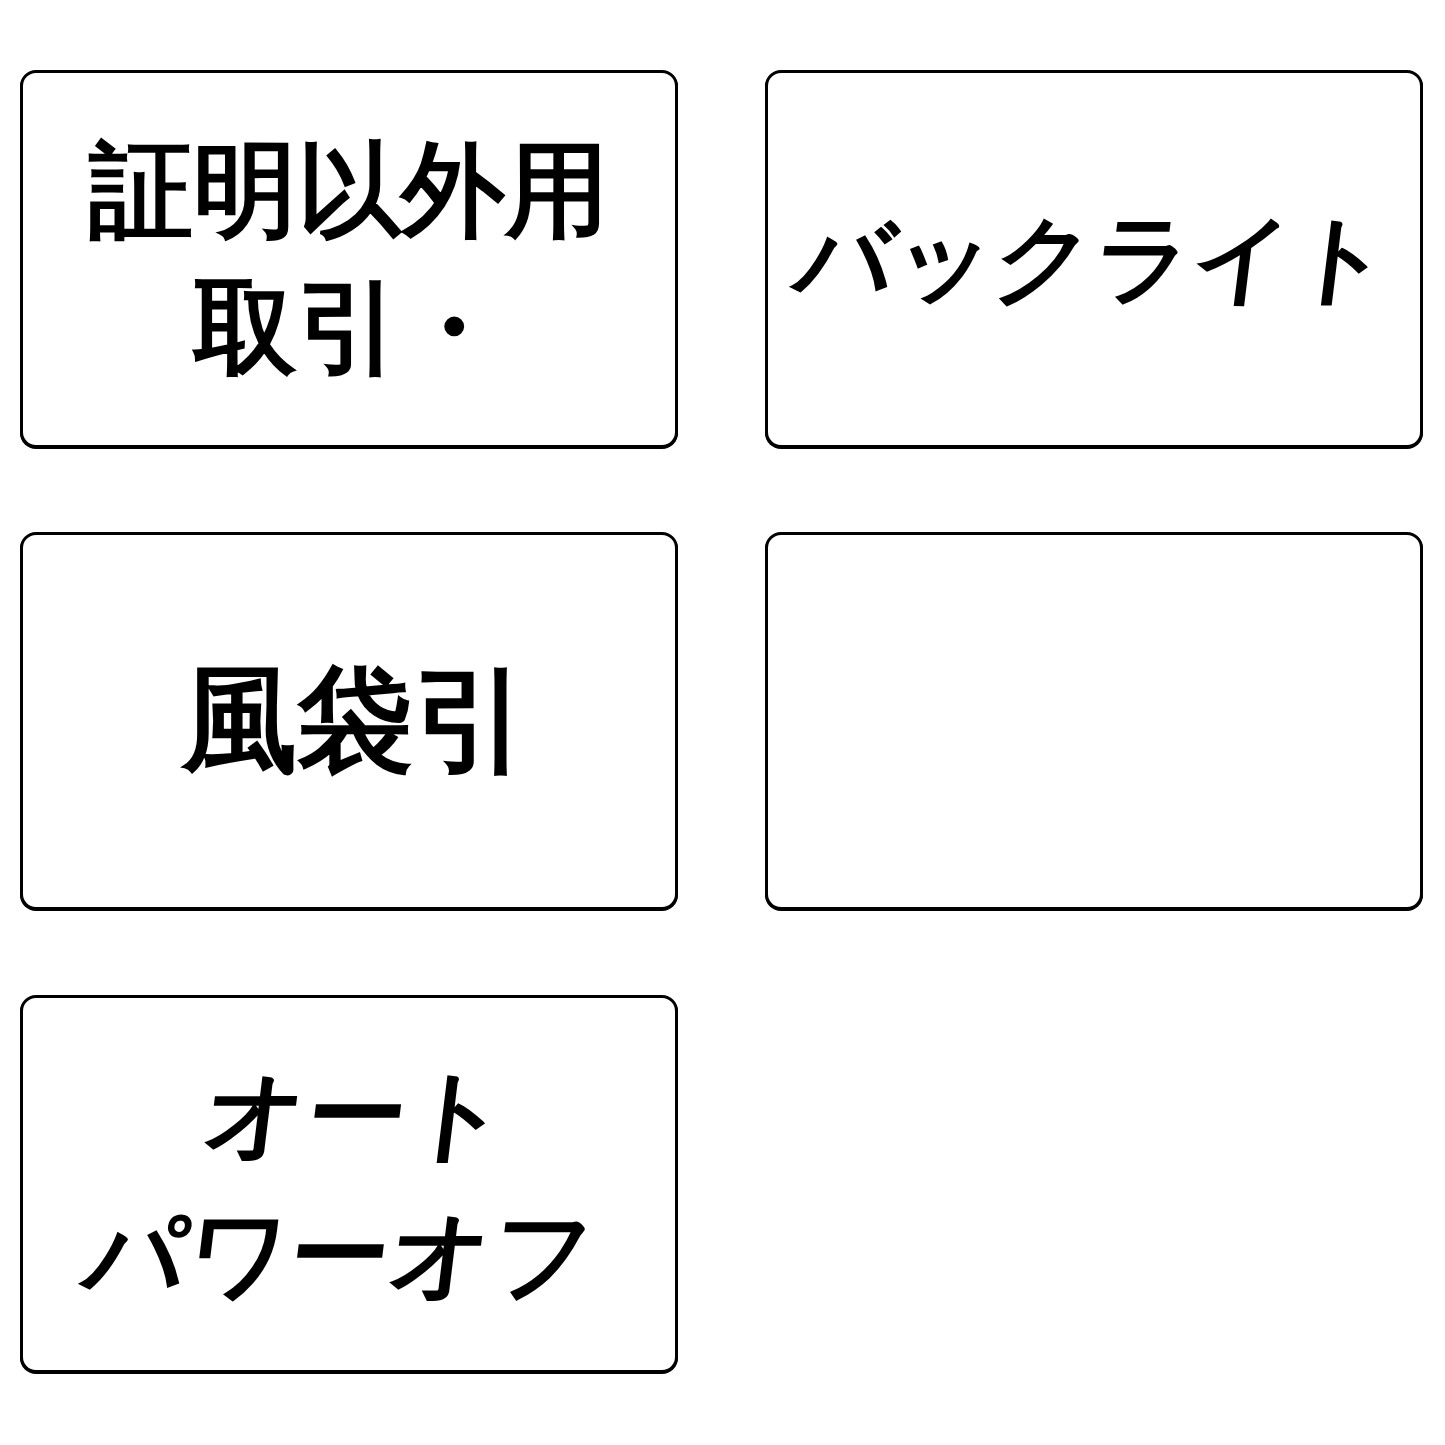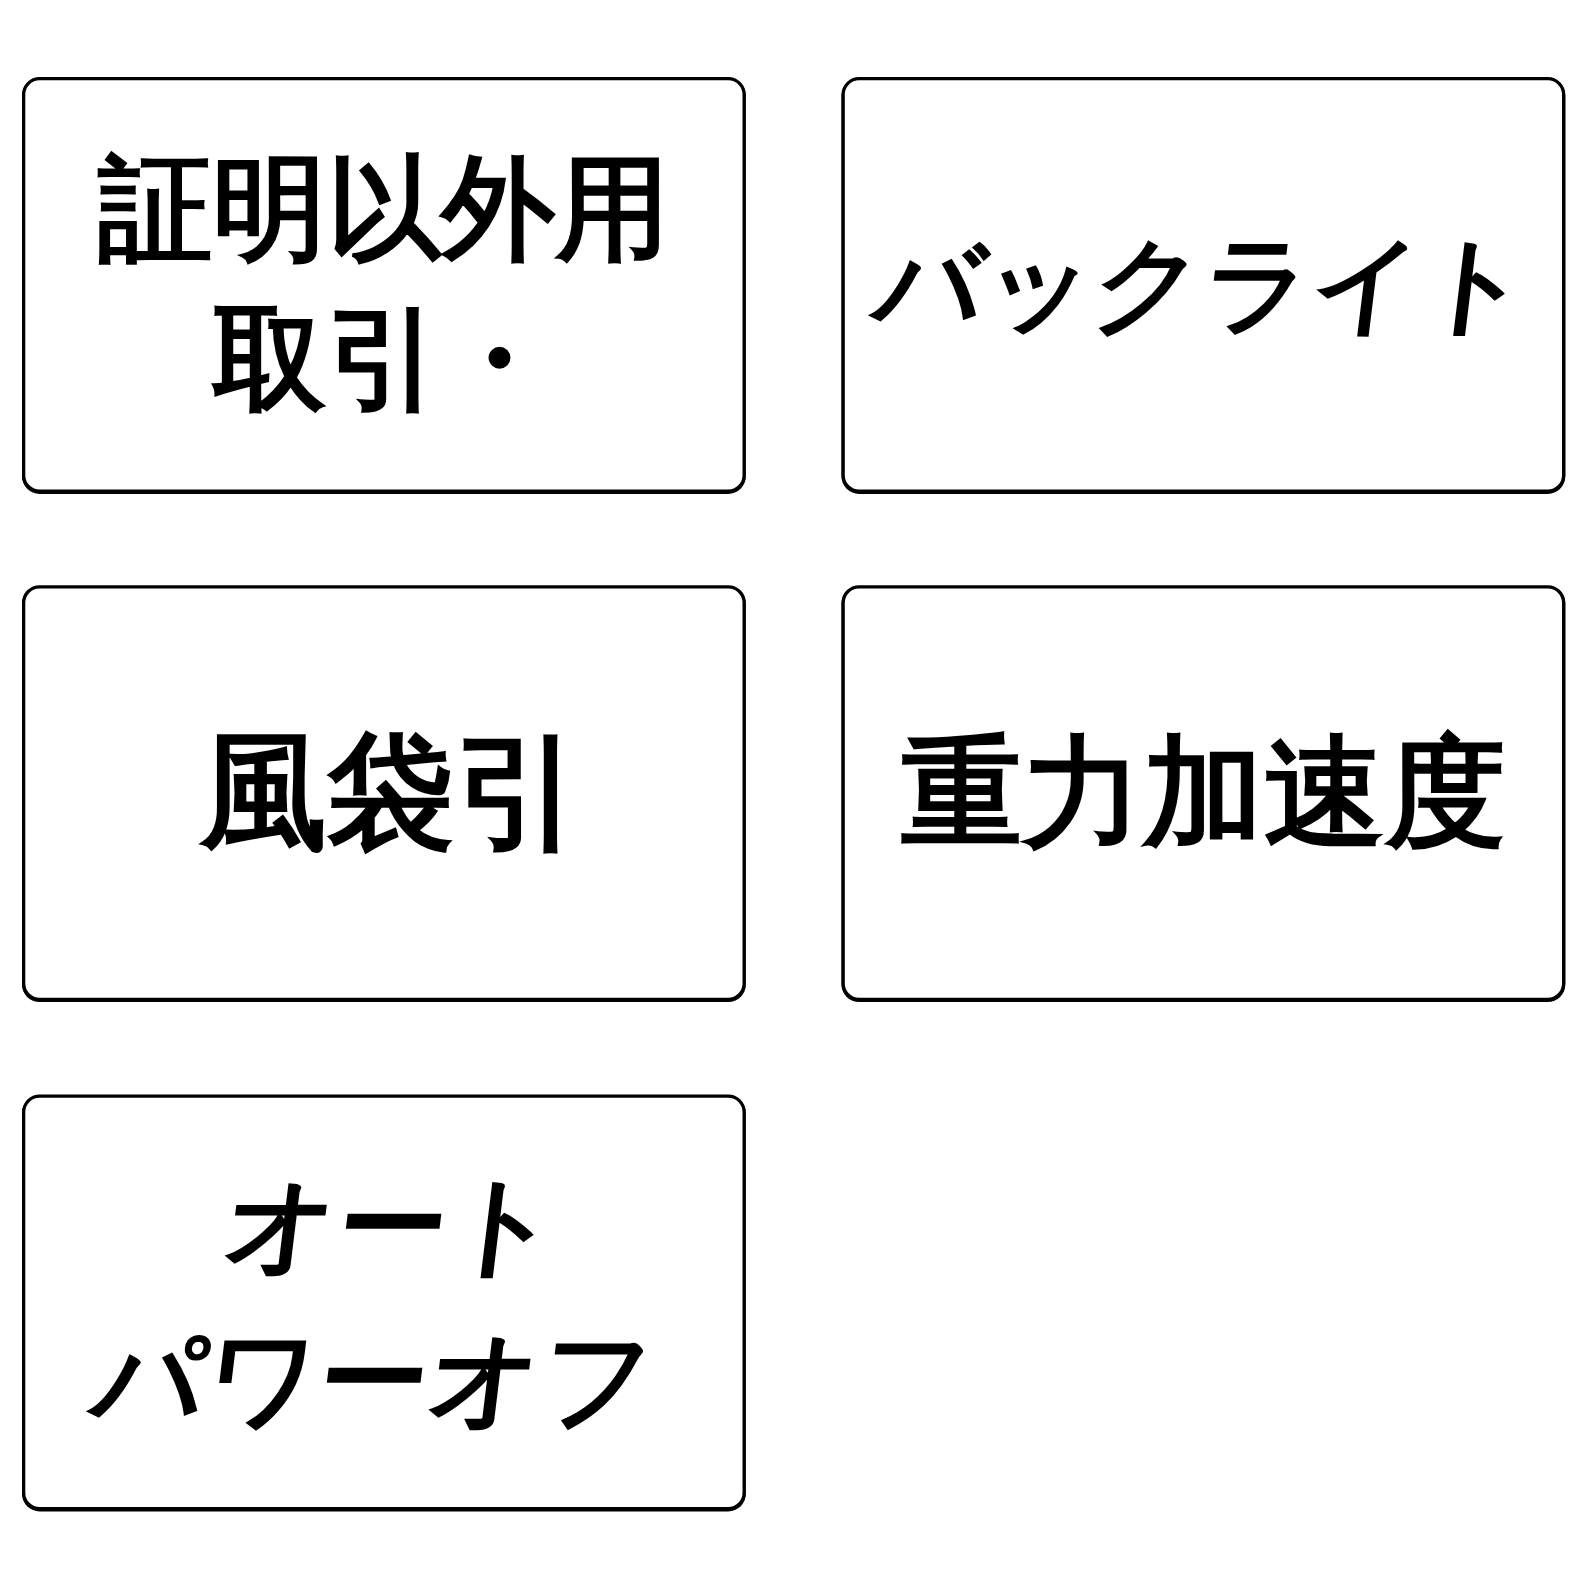--- a/index.html
+++ b/index.html
@@ -67,21 +67,20 @@
 </div>
 
 <div id="btn-tare" class="feature-button">
   <span class="label">
     <span class="line">風袋引</span>
   </span>
 </div>
 
 <div id="btn-gravity" class="feature-button">
   <span class="label">
-    <span class="line">重力加速度</span>
   </span>
 </div>
 
 <div id="btn-autopower" class="feature-button">
   <span class="label">
     <span class="line">オート</span>
     <span class="line">パワーオフ</span>
   </span>
 </div>
 

